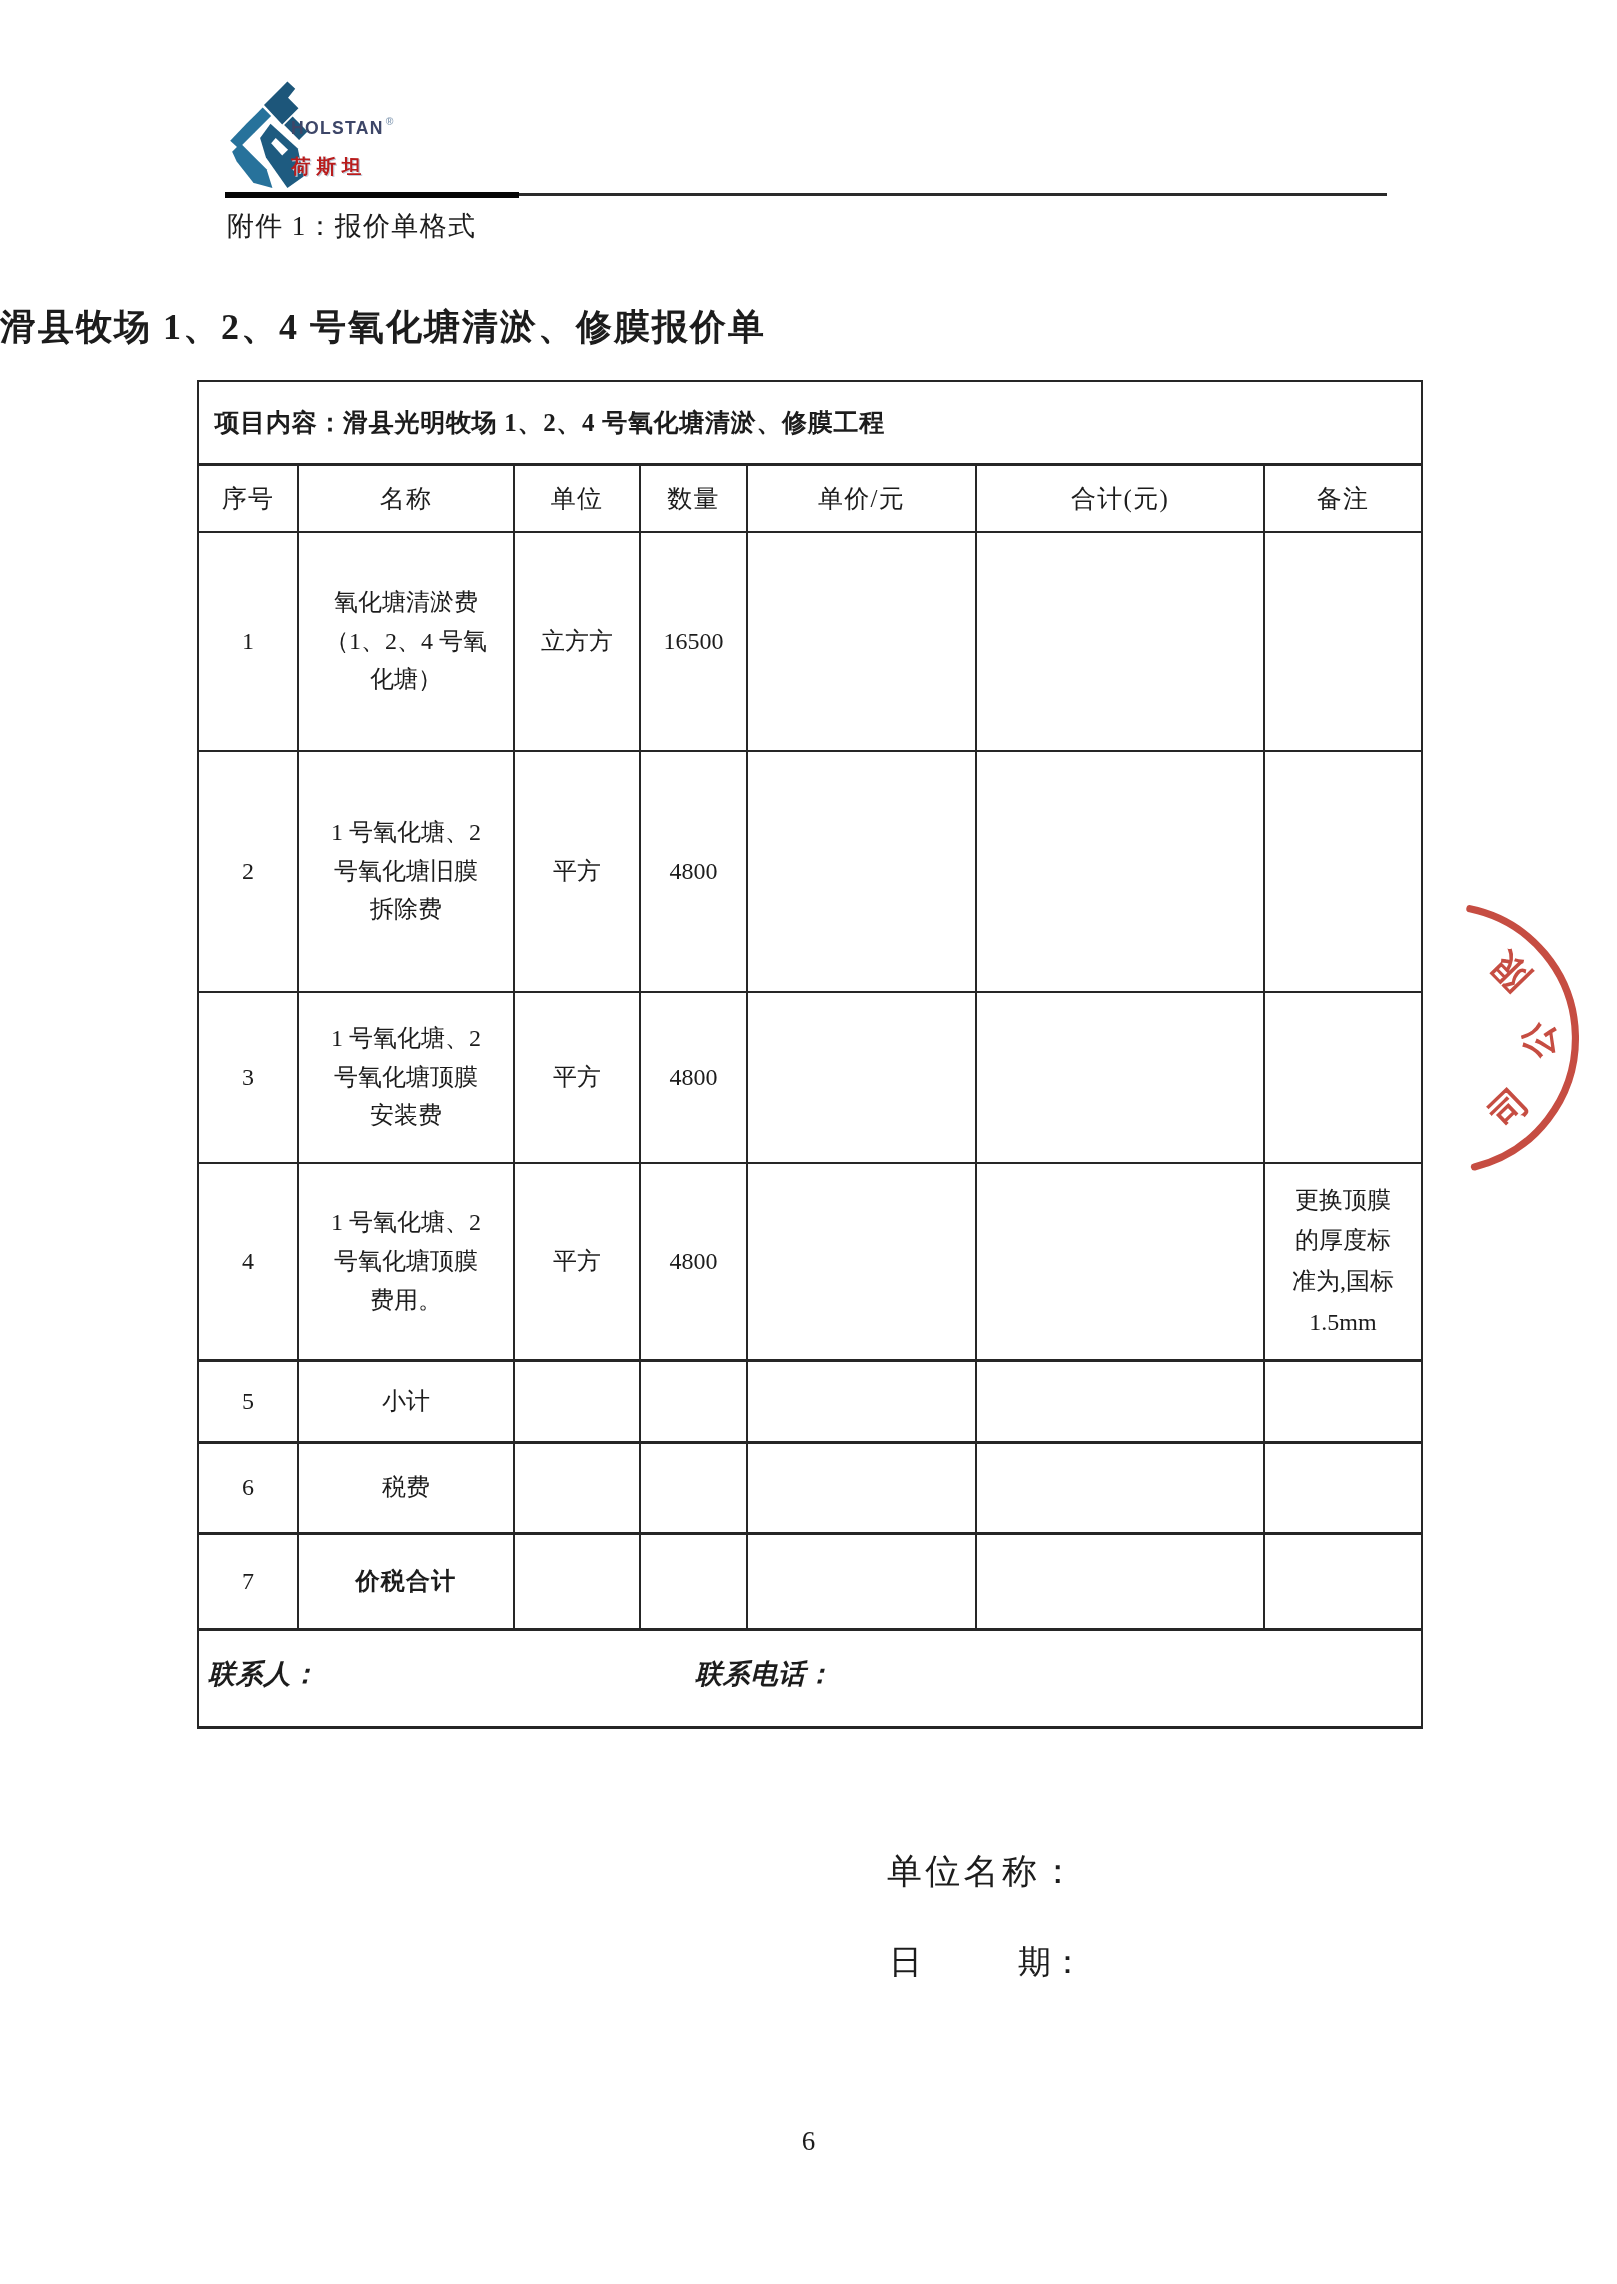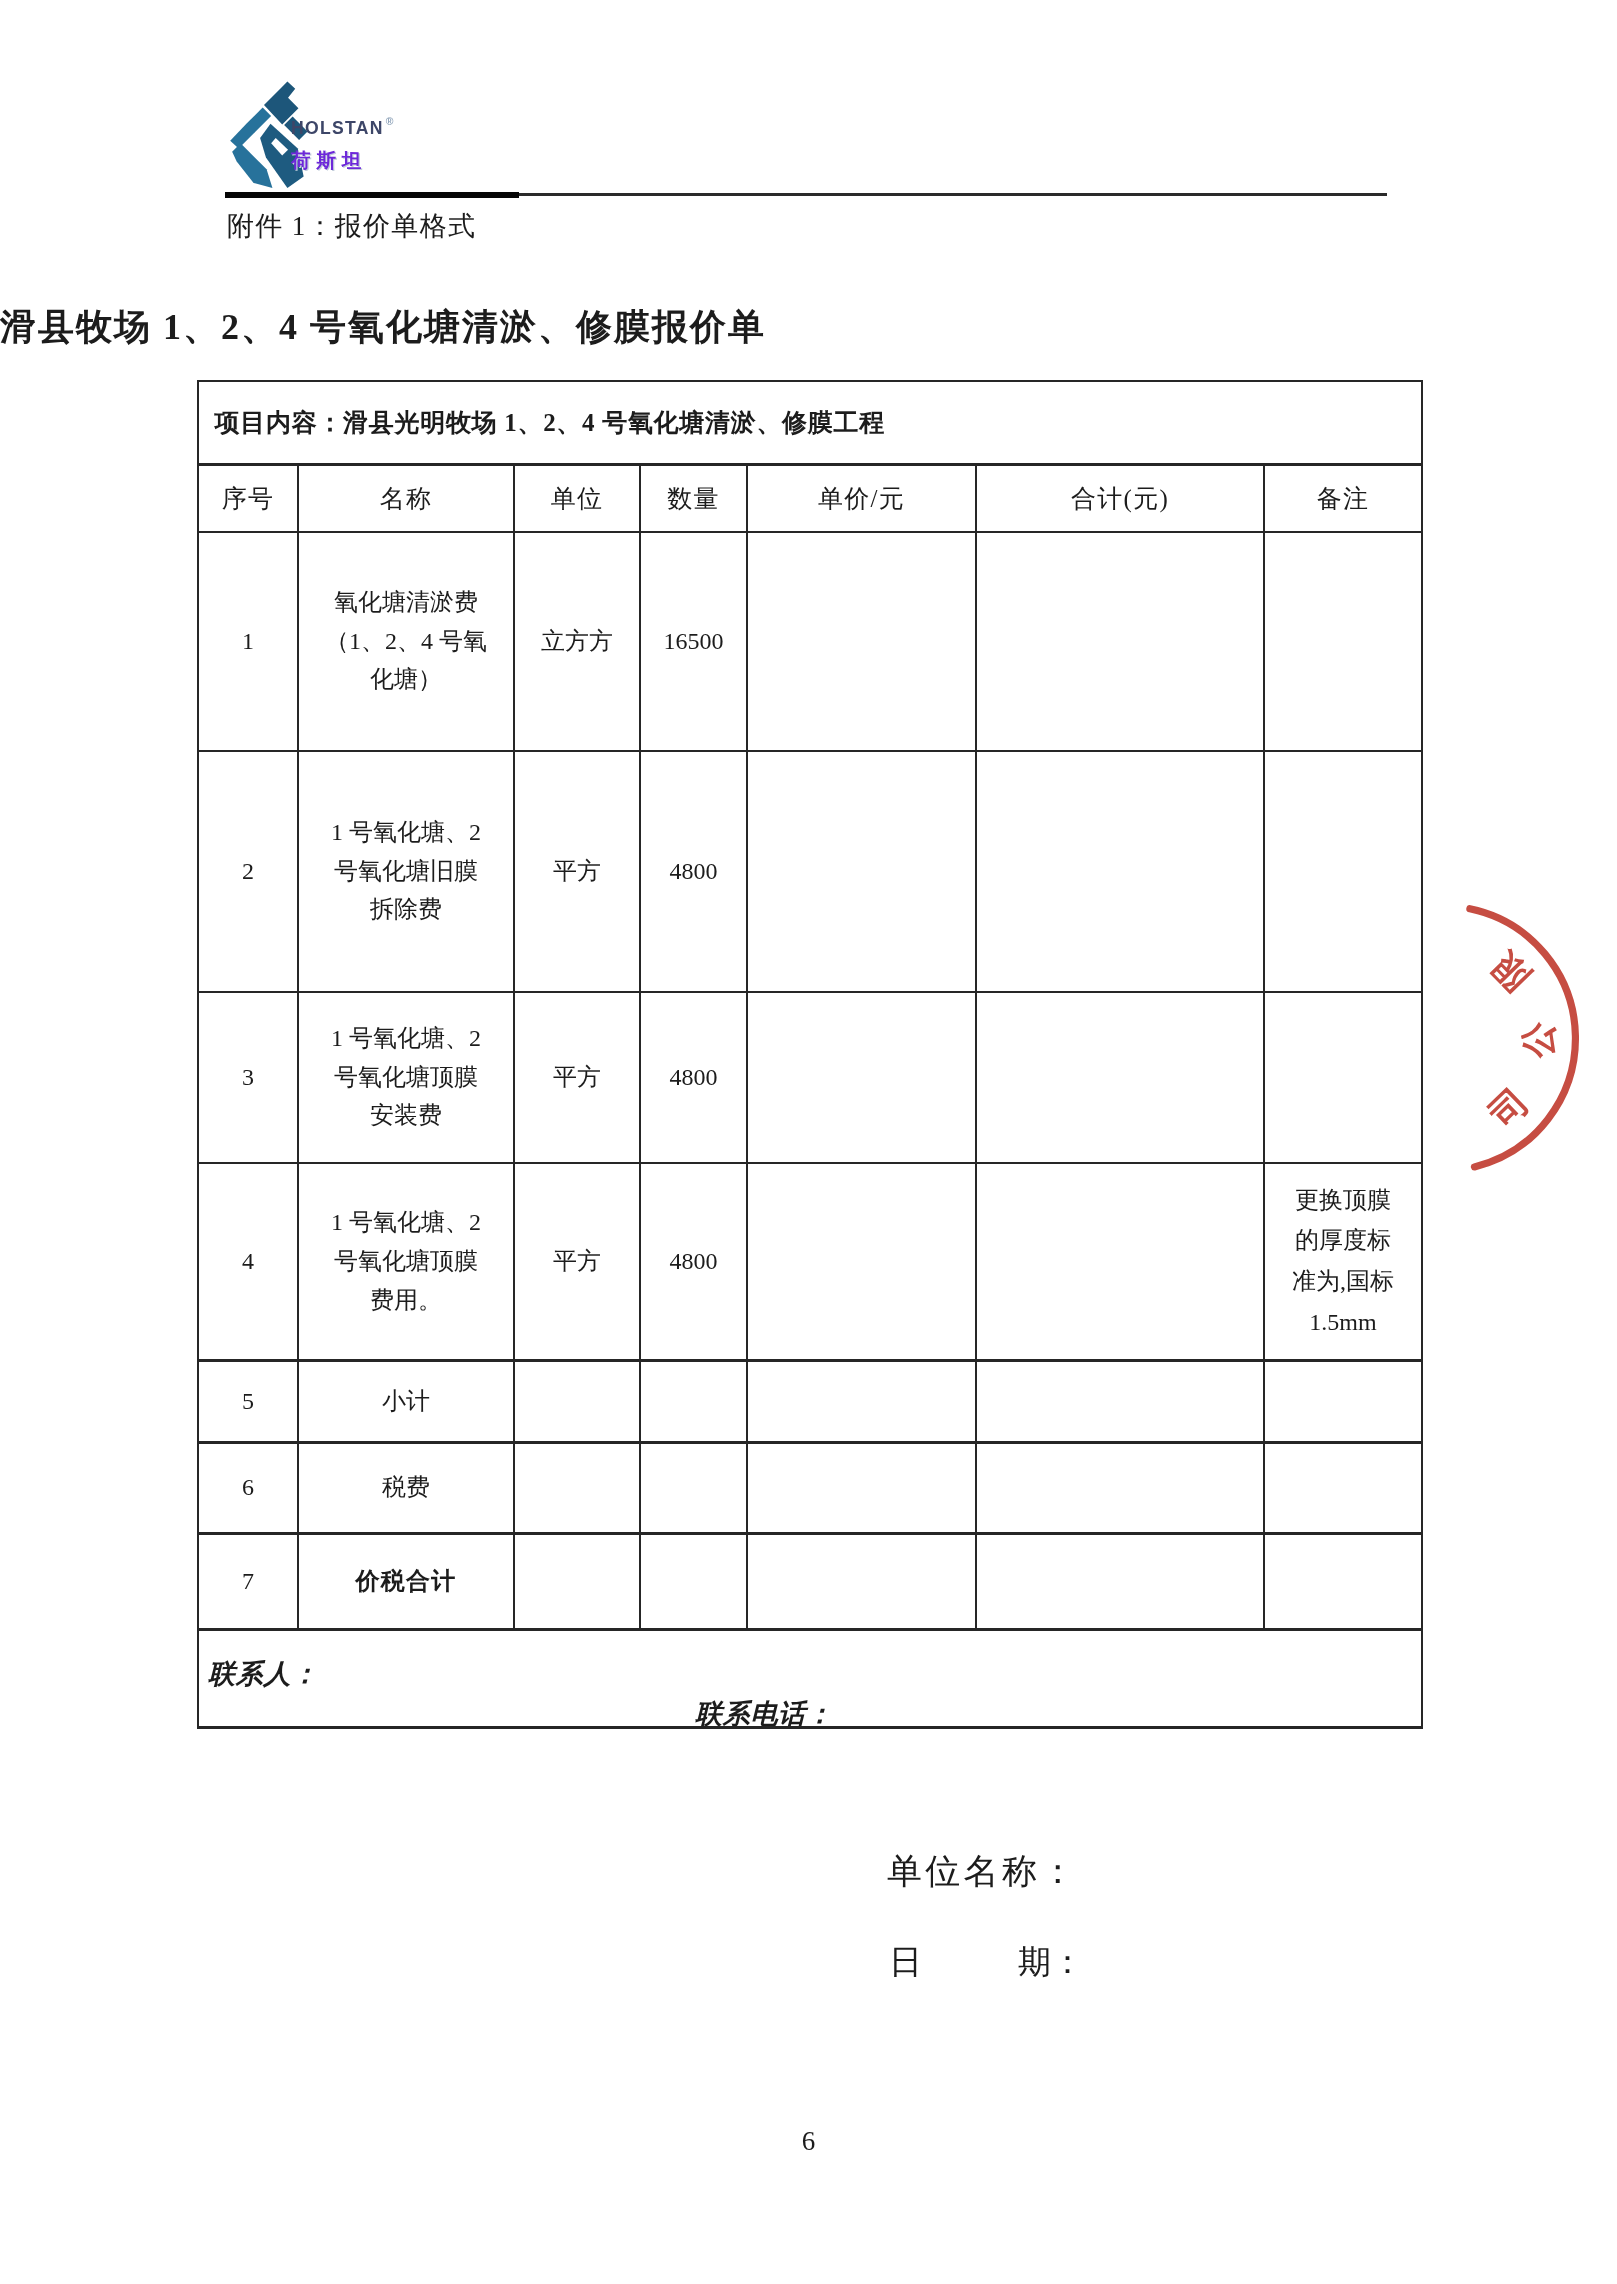--- a/index.html
+++ b/index.html
@@ -12,21 +12,21 @@
     overflow:hidden;
     margin:0 auto;
   }
   
   .logo-block{position:absolute;left:225px;top:73px;width:273px;height:130px;}
   .logo-mark{position:absolute;left:0;top:5.2px;}
   .logo-text{position:absolute;left:66px;top:44px;line-height:1;}
   .logo-en{font-family:"Liberation Sans","DejaVu Sans",sans-serif;font-weight:bold;
            font-size:17.6px;letter-spacing:1.3px;color:#3d4668;}
   .logo-reg{font-size:10.4px;color:#8da2b8;vertical-align:9px;margin-left:2px;}
-  .logo-cn{margin-top:13px;font-weight:bold;font-size:19.5px;letter-spacing:5.9px;color:#6d28d9;
+  .logo-cn{margin-top:19px;font-weight:bold;font-size:19.5px;letter-spacing:5.9px;color:#b91c1c;
            text-shadow:1.3px 1.3px 0 #c3cedb;}
   
   .rule{position:absolute;left:225px;top:193px;width:1162px;height:3.3px;background:#2a2a2a;}
   .rule-left{position:absolute;left:0;top:-1.3px;width:294px;height:5.9px;background:#050505;}
   .attachment{position:absolute;left:227px;top:208px;font-size:27px;letter-spacing:1.3px;}
   
   .title{position:absolute;left:0;top:303px;width:1617px;text-align:left;
          font-size:36px;font-weight:bold;letter-spacing:2px;}
   
   table.quote{position:absolute;left:197px;top:380px;width:1224px;
@@ -44,21 +44,21 @@
   tr.r-contact{height:98px;font-style:italic;}
   tr.r-contact td{border-bottom-width:3.9px;}
   .name-cell{white-space:pre-line;line-height:1.62;font-size:23.4px;}
   .remark-cell{white-space:pre-line;line-height:1.7;font-size:23px;
                text-align:left;padding:5.2px 3.9px 5.2px 9px;}
   .bold-cell{font-weight:bold;font-size:25.4px;font-family:"Liberation Sans","DejaVu Sans",sans-serif;letter-spacing:1.3px;}
   .contact-cell{position:relative;}
   .contact-cell span{position:absolute;top:25px;font-weight:bold;font-size:27px;
                      font-family:"Liberation Sans","DejaVu Sans",sans-serif;letter-spacing:0.7px;}
   .contact-label{left:9px;}
-  .phone-label{left:496px;margin-top:40px;}
+  .phone-label{left:496px;}
   
   .company-line{position:absolute;left:887px;top:1848px;font-size:35px;letter-spacing:3.3px;}
   .date-line{position:absolute;left:889px;top:1940px;font-size:33px;}
   .date-gap{display:inline-block;width:96px;}
   .pageno{position:absolute;left:0;top:2126px;width:1617px;text-align:center;font-size:27px;}
   
   .stamp{position:absolute;left:1286px;top:882px;opacity:0.9;}
   .stamp text{font-family:"Liberation Serif","DejaVu Serif",serif;font-weight:bold;font-size:56px;}
 </style>
 </head>

